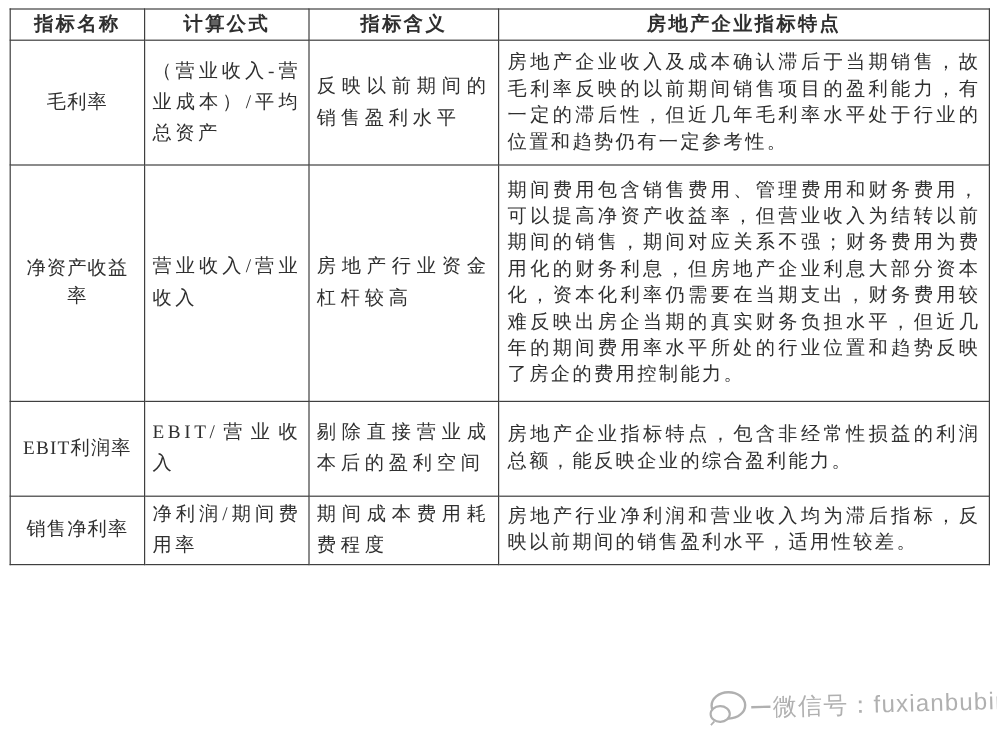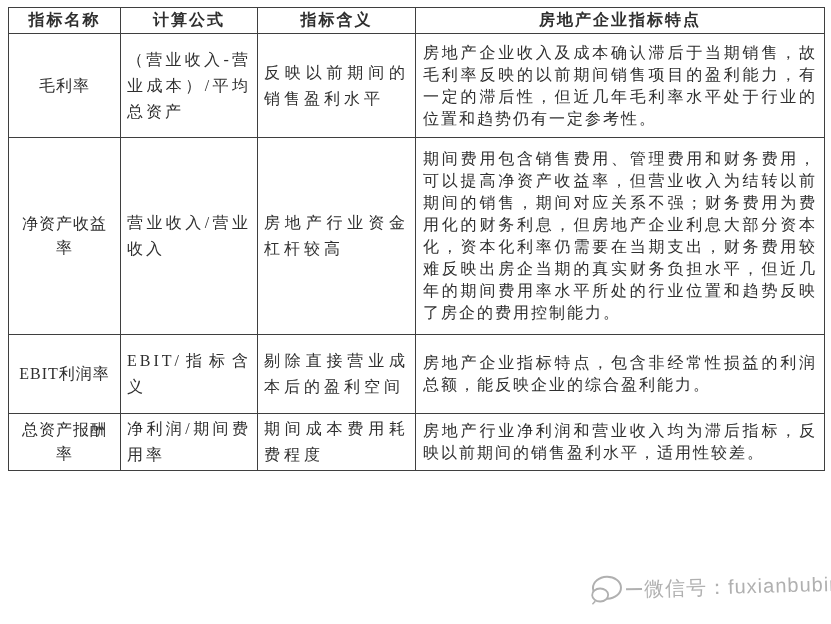--- a/index.html
+++ b/index.html
@@ -113,26 +113,26 @@
       <td class="c-feature">房地产企业收入及成本确认滞后于当期销售，故毛利率反映的以前期间销售项目的盈利能力，有一定的滞后性，但近几年毛利率水平处于行业的位置和趋势仍有一定参考性。</td>
     </tr>
     <tr style="height:197px">
       <td class="c-name">净资产收益率</td>
       <td class="c-formula">营业收入/营业收入</td>
       <td class="c-meaning">房地产行业资金杠杆较高</td>
       <td class="c-feature">期间费用包含销售费用、管理费用和财务费用，可以提高净资产收益率，但营业收入为结转以前期间的销售，期间对应关系不强；财务费用为费用化的财务利息，但房地产企业利息大部分资本化，资本化利率仍需要在当期支出，财务费用较难反映出房企当期的真实财务负担水平，但近几年的期间费用率水平所处的行业位置和趋势反映了房企的费用控制能力。</td>
     </tr>
     <tr style="height:79px">
       <td class="c-name">EBIT利润率</td>
-      <td class="c-formula">EBIT/指标含义</td>
+      <td class="c-formula">EBIT/营业收入</td>
       <td class="c-meaning">剔除直接营业成本后的盈利空间</td>
       <td class="c-feature">房地产企业指标特点，包含非经常性损益的利润总额，能反映企业的综合盈利能力。</td>
     </tr>
     <tr style="height:52px">
-      <td class="c-name">总资产报酬率</td>
+      <td class="c-name">销售净利率</td>
       <td class="c-formula">净利润/期间费用率</td>
       <td class="c-meaning">期间成本费用耗费程度</td>
       <td class="c-feature">房地产行业净利润和营业收入均为滞后指标，反映以前期间的销售盈利水平，适用性较差。</td>
     </tr>
   </tbody>
     </table>
 
   <div class="watermark">
     <span>
       <svg width="36" height="30" viewBox="0 0 36 30">

